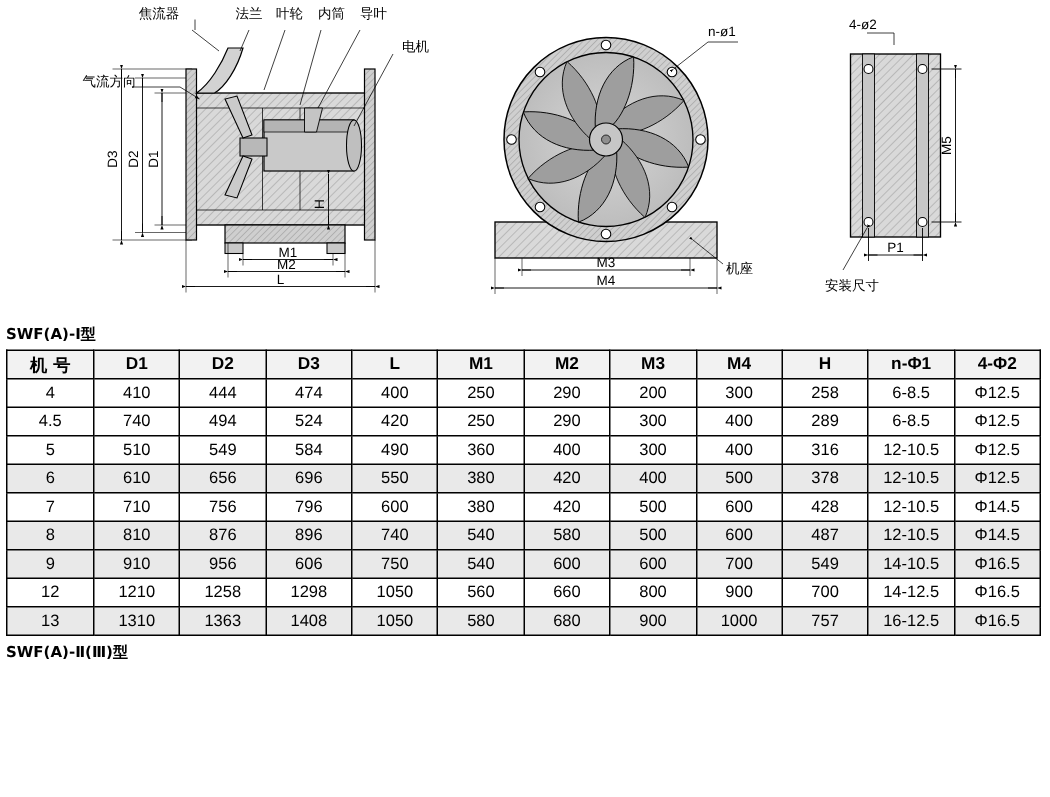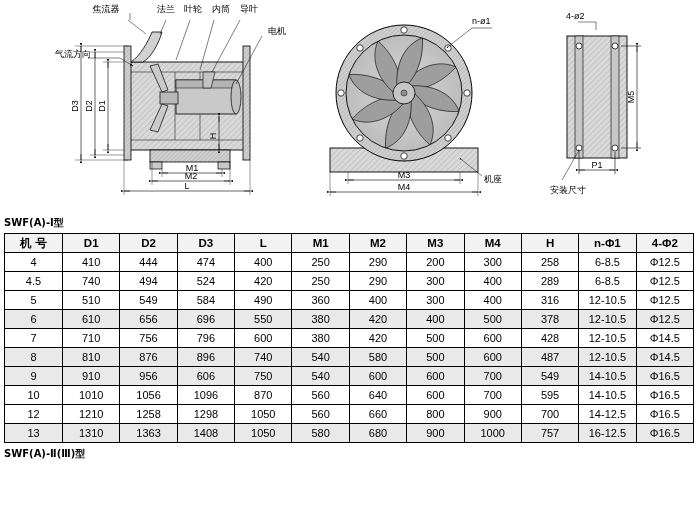--- a/index.html
+++ b/index.html
@@ -411,34 +411,20 @@
       <td>750</td>
       <td>540</td>
       <td>600</td>
       <td>600</td>
       <td>700</td>
       <td>549</td>
       <td>14-10.5</td>
       <td>Φ16.5</td>
     </tr>
     <tr>
-      <td>10</td>
-      <td>1010</td>
-      <td>1056</td>
-      <td>1096</td>
-      <td>870</td>
-      <td>560</td>
-      <td>640</td>
-      <td>600</td>
-      <td>700</td>
-      <td>595</td>
-      <td>14-10.5</td>
-      <td>Φ16.5</td>
-    </tr>
-    <tr>
       <td>12</td>
       <td>1210</td>
       <td>1258</td>
       <td>1298</td>
       <td>1050</td>
       <td>560</td>
       <td>660</td>
       <td>800</td>
       <td>900</td>
       <td>700</td>

